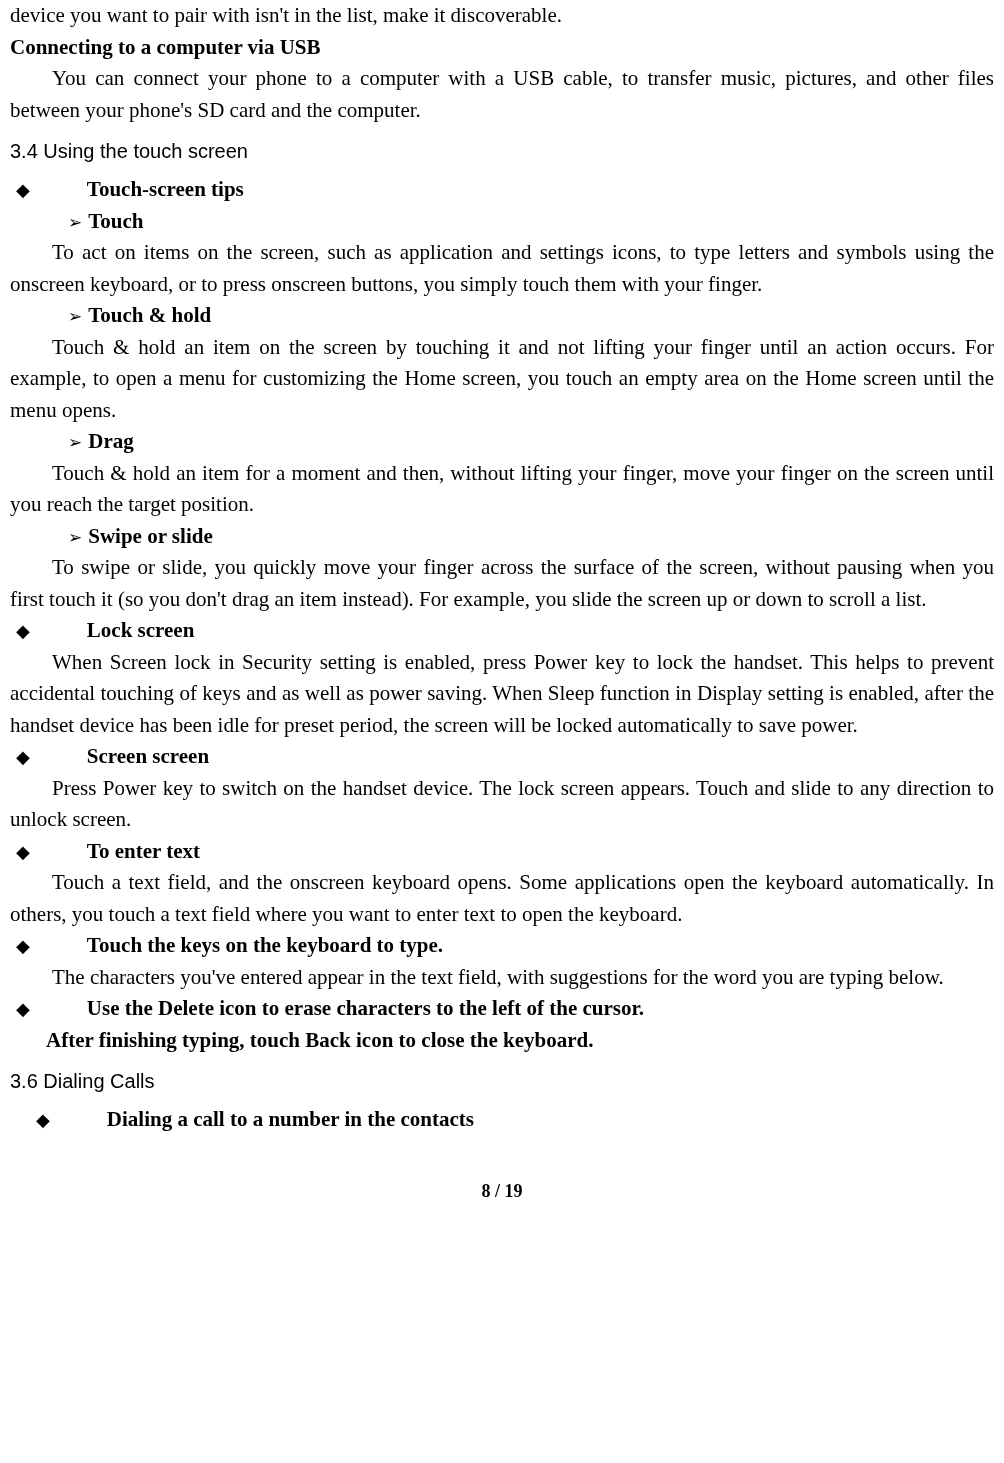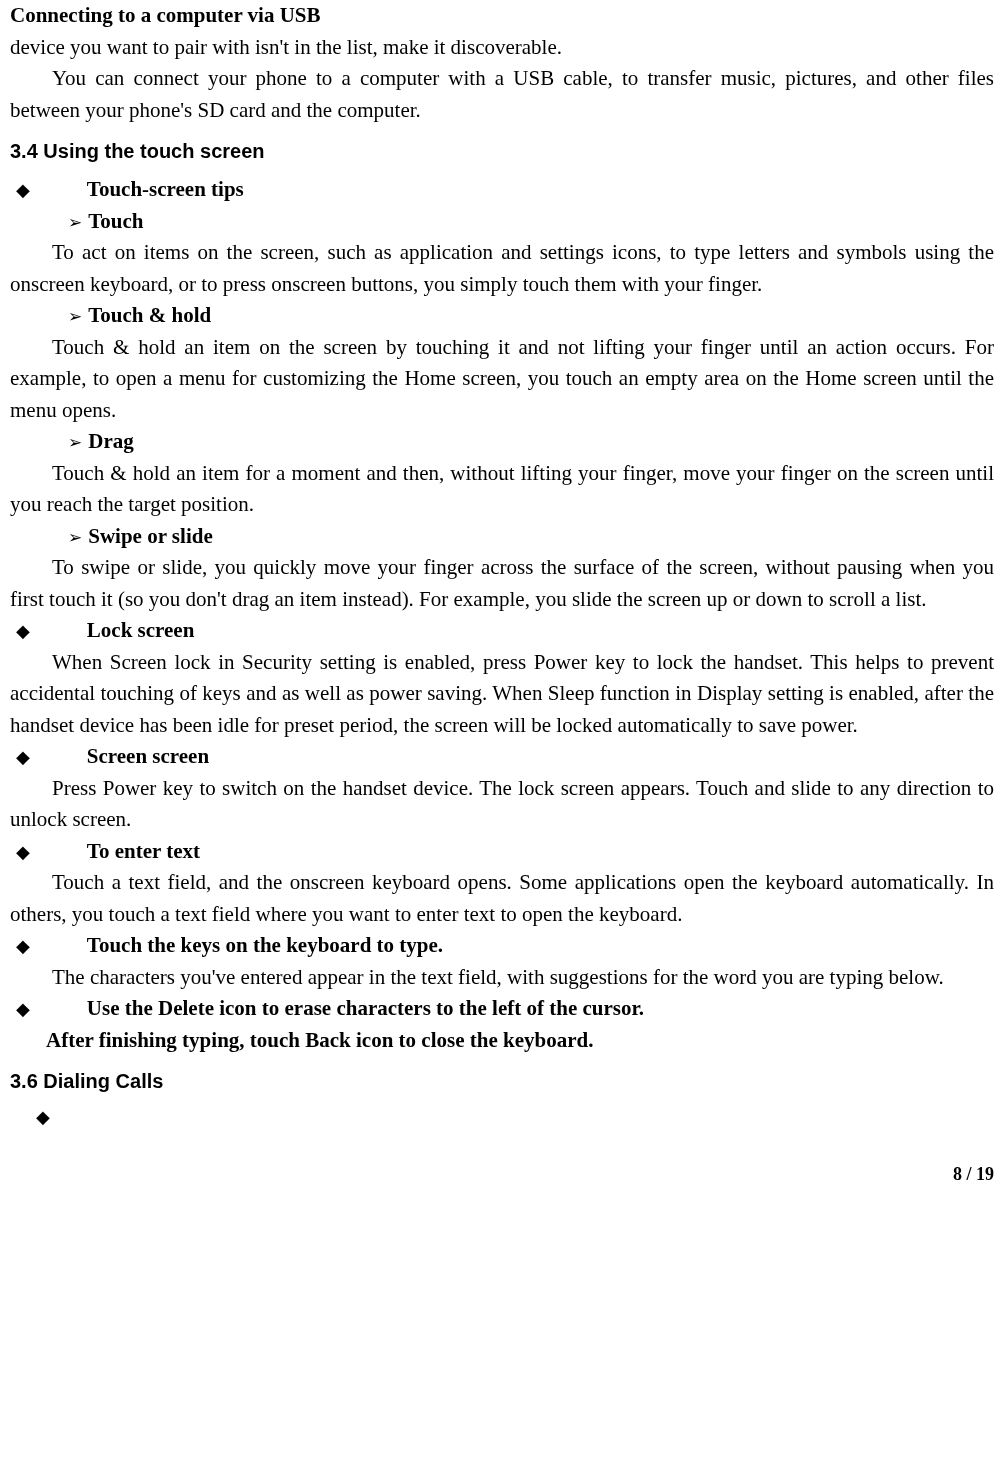--- a/index.html
+++ b/index.html
@@ -23,21 +23,21 @@
       margin: 0;
     }
     .indent {
       text-indent: 2em;
     }
     .bold {
       font-weight: bold;
     }
     .section-heading {
       font-family: Arial, Helvetica, sans-serif;
-      font-weight: bold;
+      font-weight: normal;
       font-size: 20px;
       margin-top: 10px;
       margin-bottom: 8px;
     }
     .diamond-item {
       display: flex;
       align-items: baseline;
       gap: 14px;
       margin-left: 6px;
     }
@@ -59,40 +59,40 @@
       margin-left: 58px;
     }
     .arrow {
       font-size: 17px;
       flex-shrink: 0;
     }
     .arrow-text {
       font-weight: bold;
     }
     .footer {
-      text-align: right;
+      text-align: center;
       font-weight: bold;
       font-size: 18px;
-      margin-top: 30px;
+      margin-top: 42px;
     }
     .justify {
       text-align: justify;
     }
     .after-text {
       margin-left: 36px;
     }
   </style>
 </head>
 <body>
 
 <div class="content">
 
+  <p class="para justify">device you want to pair with isn't in the list, make it discoverable.</p>
+
   <p class="para bold">Connecting to a computer via USB</p>
-
-  <p class="para justify">device you want to pair with isn't in the list, make it discoverable.</p>
 
   <p class="para indent justify">You can connect your phone to a computer with a USB cable, to transfer music, pictures, and other files between your phone's SD card and the computer.</p>
 
   <p class="section-heading">3.4    Using the touch screen</p>
 
   <div class="diamond-item">
     <span class="diamond">◆</span>
     <span class="diamond-text">Touch-screen tips</span>
   </div>
 
@@ -149,19 +149,20 @@
   <div class="diamond-item">
     <span class="diamond">◆</span>
     <span class="diamond-text">Use the Delete icon to erase characters to the left of the cursor.</span>
   </div>
   <p class="para bold after-text">After finishing typing, touch Back icon to close the keyboard.</p>
 
   <p class="section-heading">3.6    Dialing Calls</p>
 
   <div class="diamond-item indent-left">
     <span class="diamond">◆</span>
+    <span class="diamond-text">Dialing a call to a number in the contacts</span>
   </div>
 
   <div class="footer">
     <span>8</span><span> / </span><span>19</span>
   </div>
 
 </div>
 
 </body></html>

